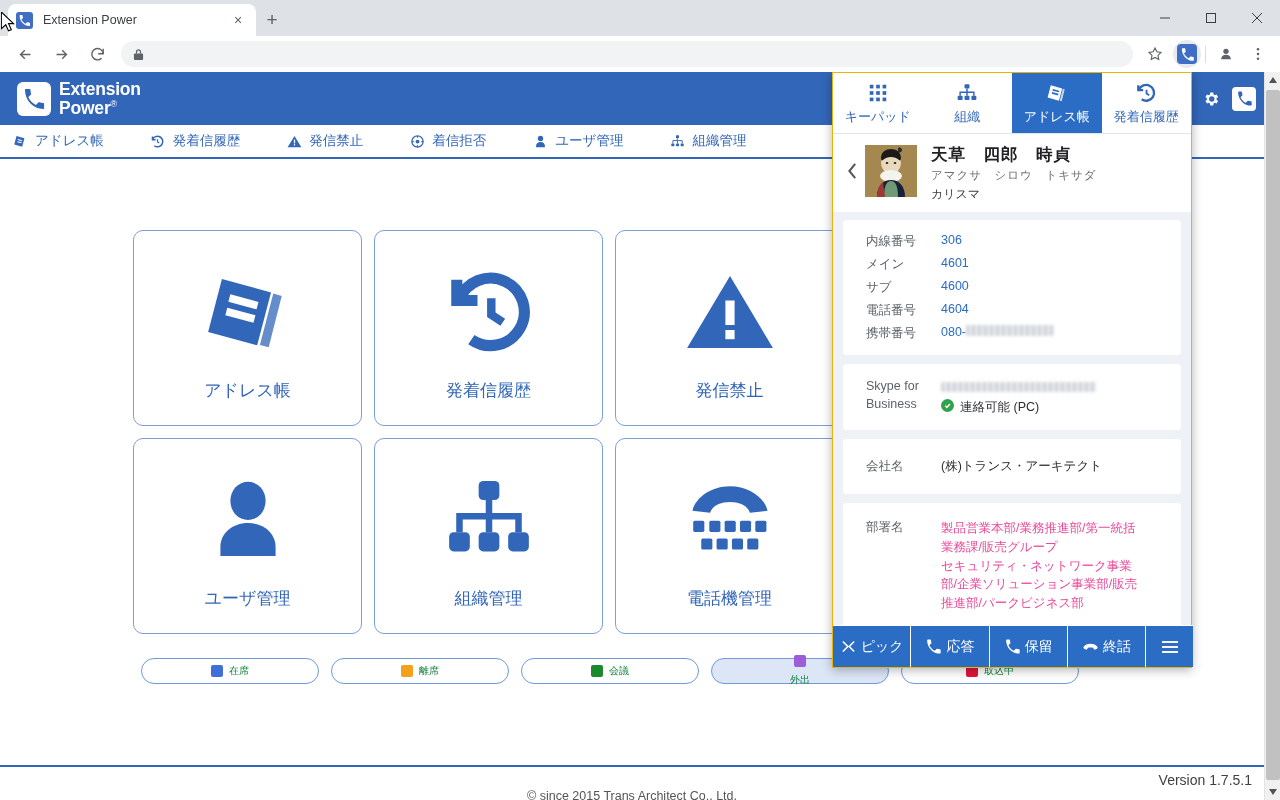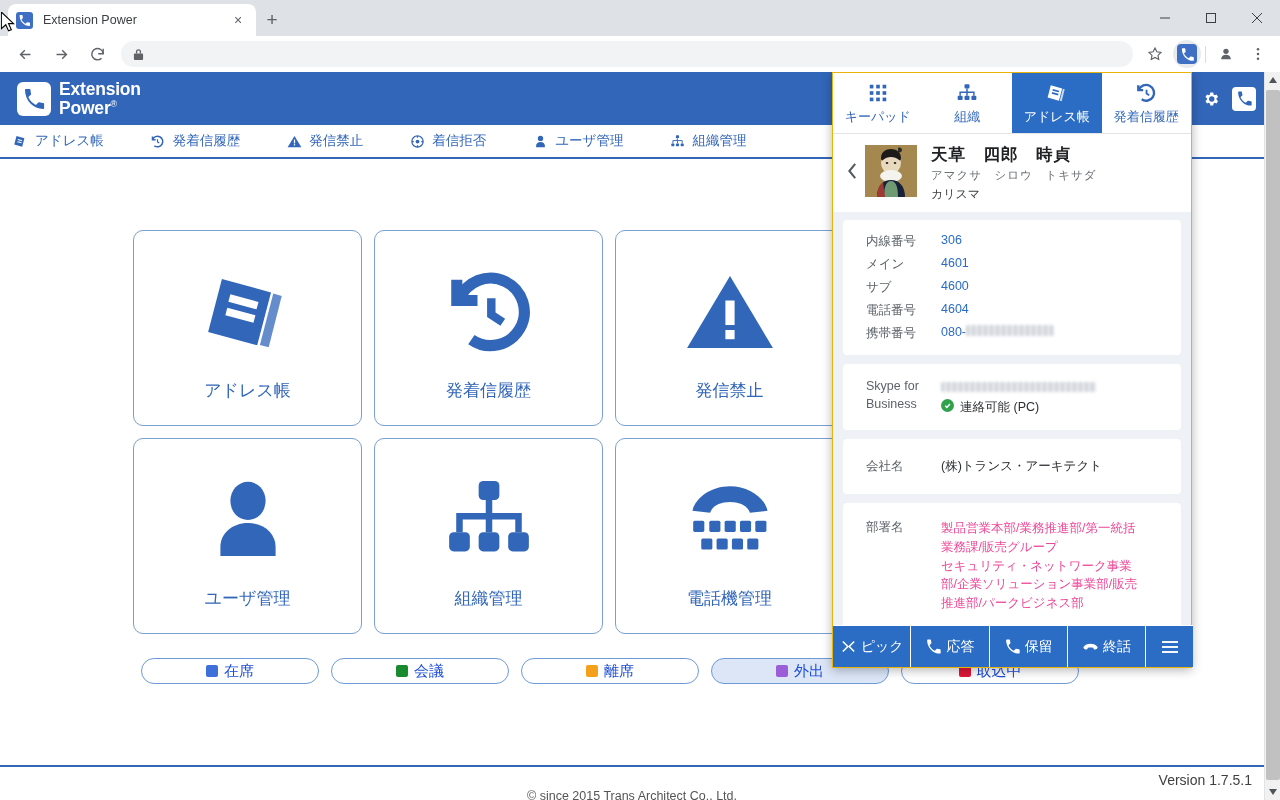--- a/index.html
+++ b/index.html
@@ -147,23 +147,23 @@
   .tile-icon svg { width: 92px; height: 92px; }
   .tile-label { margin-top: 18px; font-size: 17px; color: #3266b9; }
 
   
   .status-row {
     position: absolute; left: 141px; top: 586px; display: flex; gap: 12px;
   }
   .status-btn {
     width: 178px; height: 26px; border: 1px solid #6f9ad8; border-radius: 13px;
     background: #ffffff; display: flex; align-items: center; justify-content: center;
-    gap: 6px; font-size: 15px; color: #1d4ed8;
-  }
-  .status-btn.active { background: #dce6f7; }
+    gap: 6px; font-size: 10px; color: #15803d;
+  }
+  .status-btn.active { background: #dce6f7; flex-direction: column; }
   .status-chip { width: 12px; height: 12px; border-radius: 2px; flex: 0 0 auto; }
 
   
   .footer-line {
     position: absolute; left: 0; top: 693px; width: 1264px; height: 2px; background: #3266b9;
   }
   .footer-version {
     position: absolute; right: 28px; top: 700px; font-size: 14px; color: #404040;
   }
   .footer-copy {
@@ -516,26 +516,26 @@
         </div>
       </div>
     </div>
 
     <div class="status-row">
       <div class="status-btn">
         <span class="status-chip" style="background:#3f6fd8"></span>
         <span>在席</span>
       </div>
       <div class="status-btn">
+        <span class="status-chip" style="background:#f5a01a"></span>
+        <span>離席</span>
+      </div>
+      <div class="status-btn">
         <span class="status-chip" style="background:#1a8a2e"></span>
         <span>会議</span>
-      </div>
-      <div class="status-btn">
-        <span class="status-chip" style="background:#f5a01a"></span>
-        <span>離席</span>
       </div>
       <div class="status-btn active">
         <span class="status-chip" style="background:#9b5ed8"></span>
         <span>外出</span>
       </div>
       <div class="status-btn">
         <span class="status-chip" style="background:#e0163a"></span>
         <span>取込中</span>
       </div>
     </div>

